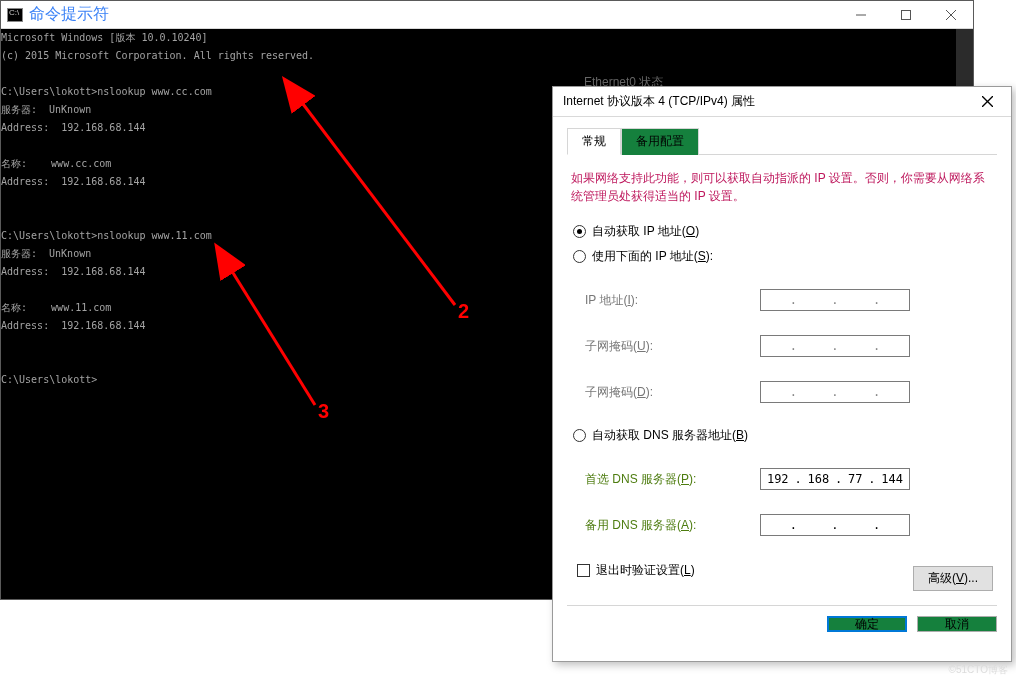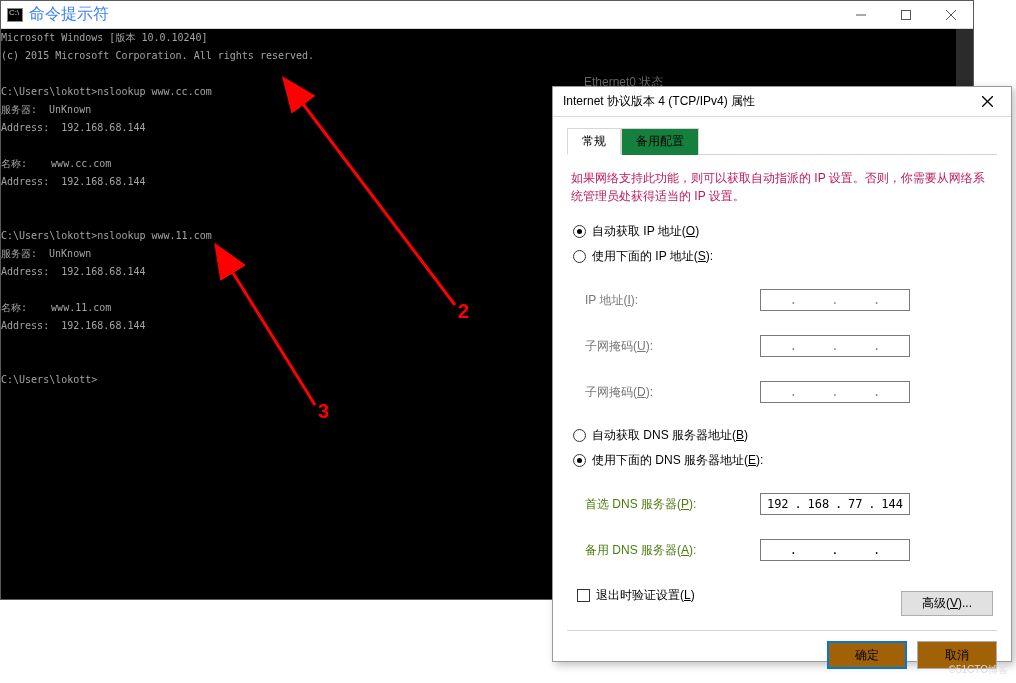--- a/index.html
+++ b/index.html
@@ -123,28 +123,28 @@
       width:150px; height:22px; border:1px solid #7a7a7a;
       display:flex; align-items:center; justify-content:space-around;
       padding:0 4px; background:#fff; font-size:12px; color:#000;
       font-family: Tahoma, monospace;
     }
     .ip-input.disabled{ color:#888;}
     .ip-input .dot{ padding:0 2px;}
     .sep-line{ border:none; border-top:1px solid #d6d6d6; margin:6px 0 14px 0;}
     .advanced-btn {
       float:right; margin-top:6px;
-      padding:3px 20px; border:1px solid #adadad; background:#e1e1e1;font-size:12px;
+      padding:3px 14px; border:1px solid #adadad; background:#e1e1e1;font-size:12px;
     }
     .dialog-buttons{
       display:flex; justify-content:flex-end; gap:10px;
       padding: 10px 14px;
     }
     .dlg-btn{
-      width:80px; height:28px; border:1px solid #adadad; background:#a16207;
+      width:80px; height:16px; border:1px solid #adadad; background:#15803d;
       font-size:12px; display:flex;align-items:center;justify-content:center;
     }
     .dlg-btn.primary{ border:2px solid #0078d7;}
     
     .arrow-svg{position:absolute;pointer-events:none;}
     .red-label{position:absolute;color:#ff0000;font-size:20px;font-weight:bold;font-family:Arial;}
     .watermark{
       position:absolute;right:8px;bottom:6px;color:#dcdcdc;font-size:10px;
     }
     .clearfix::after{content:'';display:block;clear:both;}
@@ -277,24 +277,20 @@
             <span class="dot">.</span>
             <span></span>
           </div>
       </div>
     </div>
 
     <div class="radio-row">
       <div class="radio"></div>
       <span><span>自动获取 DNS 服务器地址(</span><span class="underline-char">B</span><span>)</span></span>
     </div>
-    <div class="radio-row">
-      <div class="radio checked"></div>
-      <span><span>使用下面的 DNS 服务器地址(</span><span class="underline-char">E</span><span>):</span></span>
-    </div>
     <div class="indent-block">
       <div class="field-row">
         <div class="field-label enabled"><span>首选 DNS 服务器(</span><span class="underline-char">P</span><span>):</span></div>
         <div class="ip-input">
           <span>192</span>
             <span class="dot">.</span>
           <span>168</span>
             <span class="dot">.</span>
           <span>77</span>
             <span class="dot">.</span>

